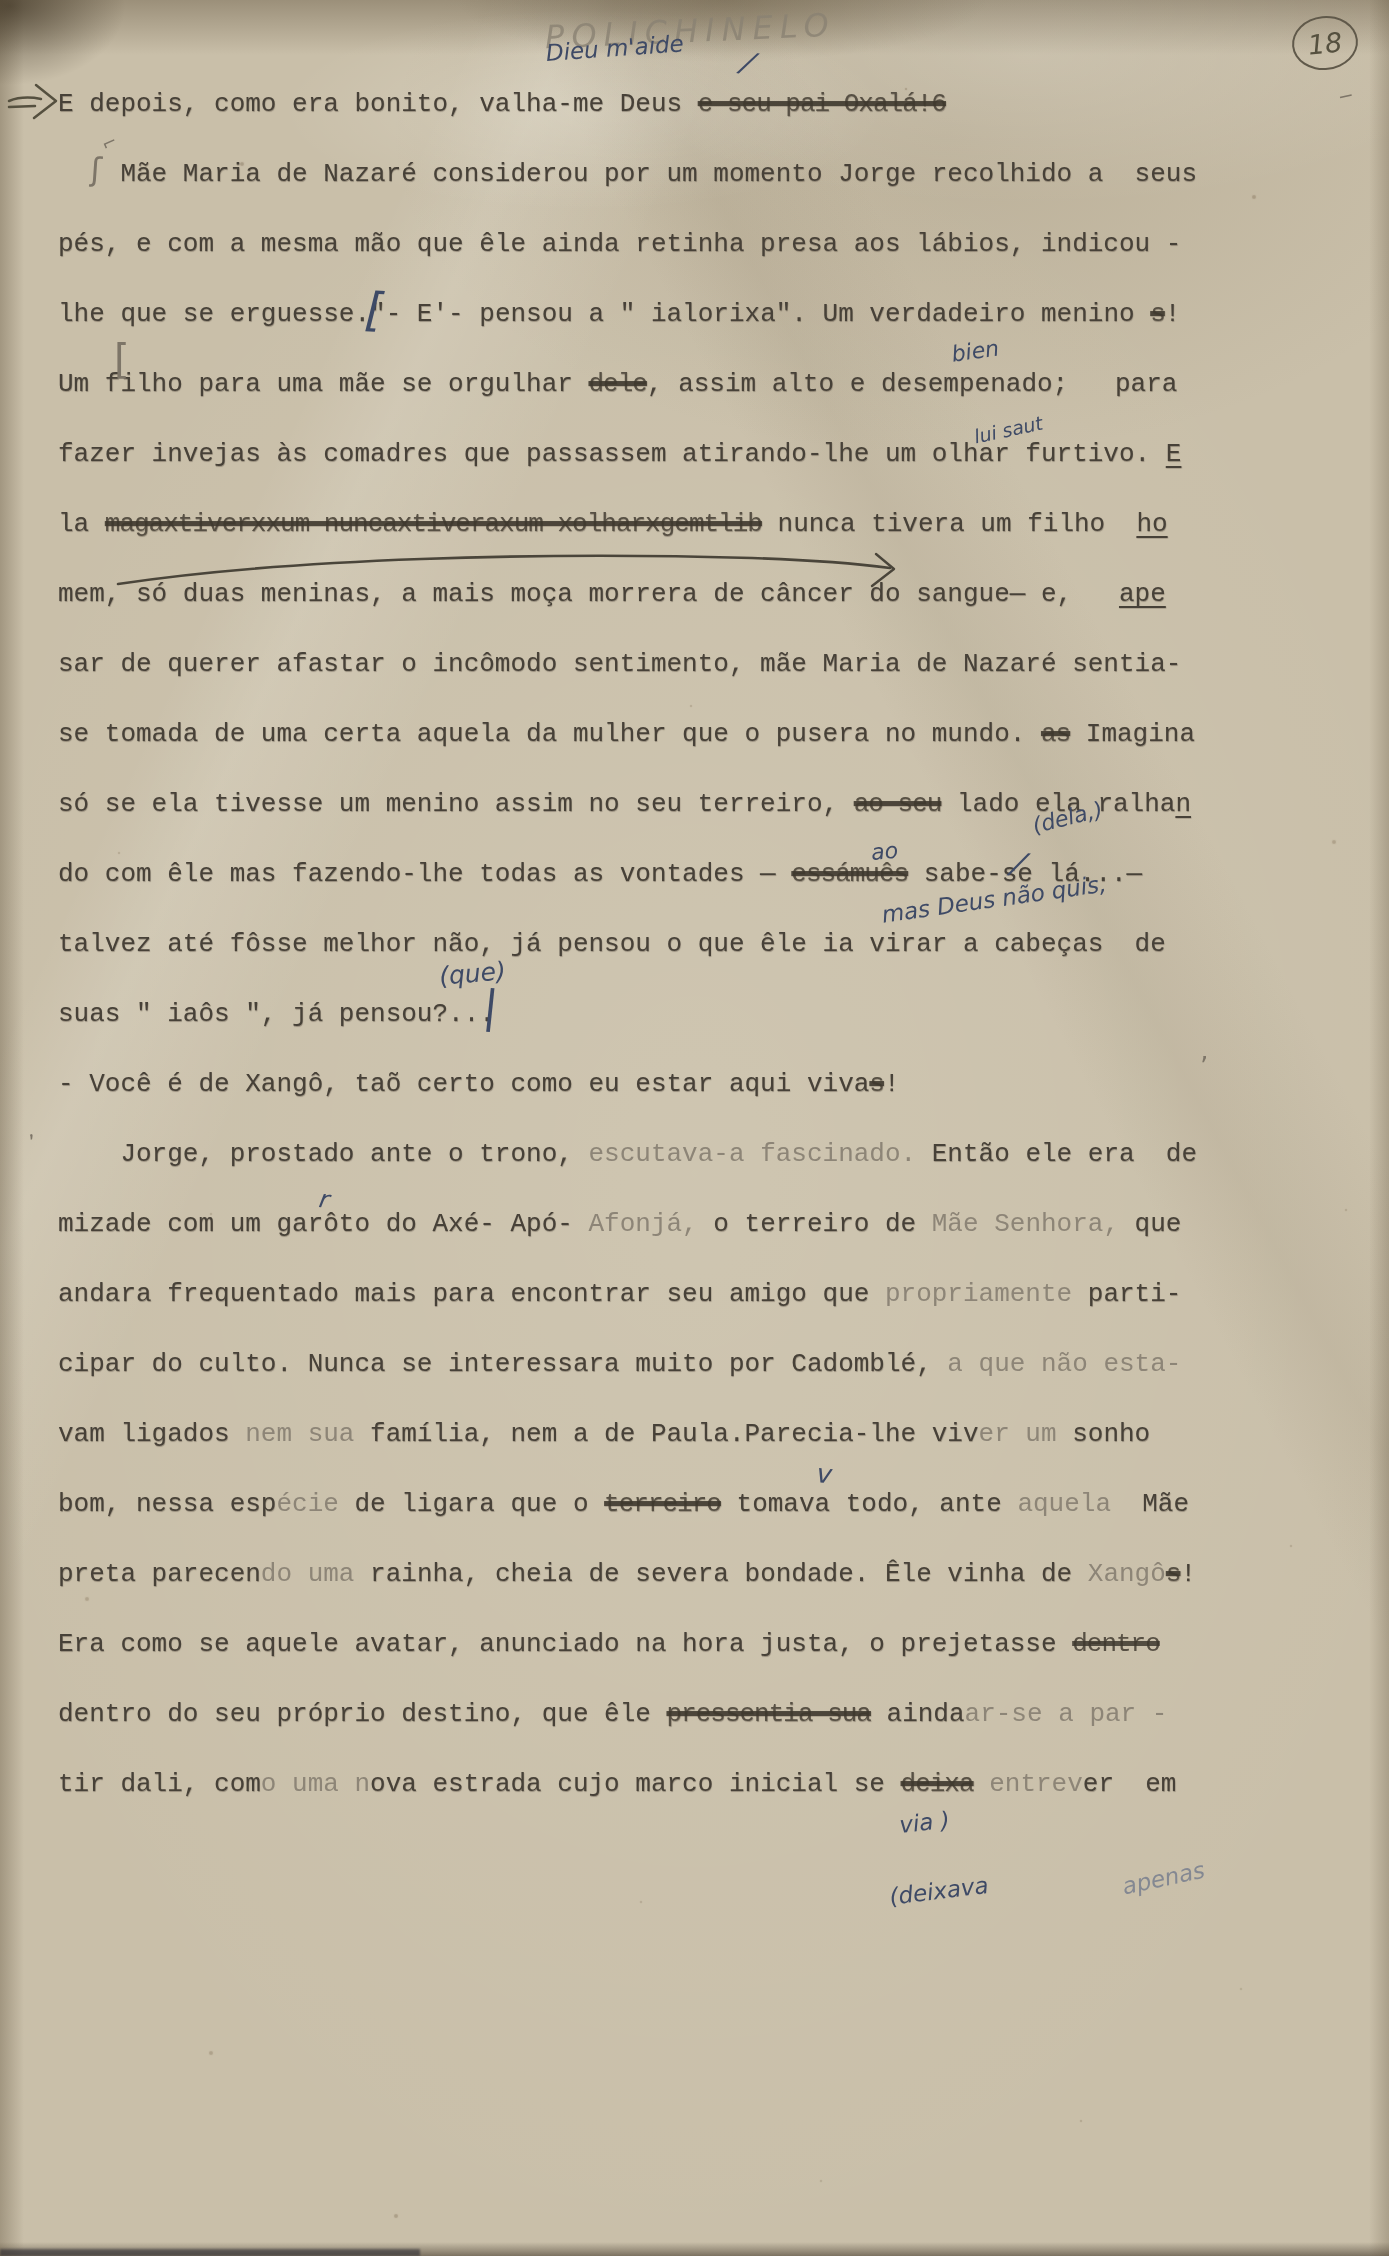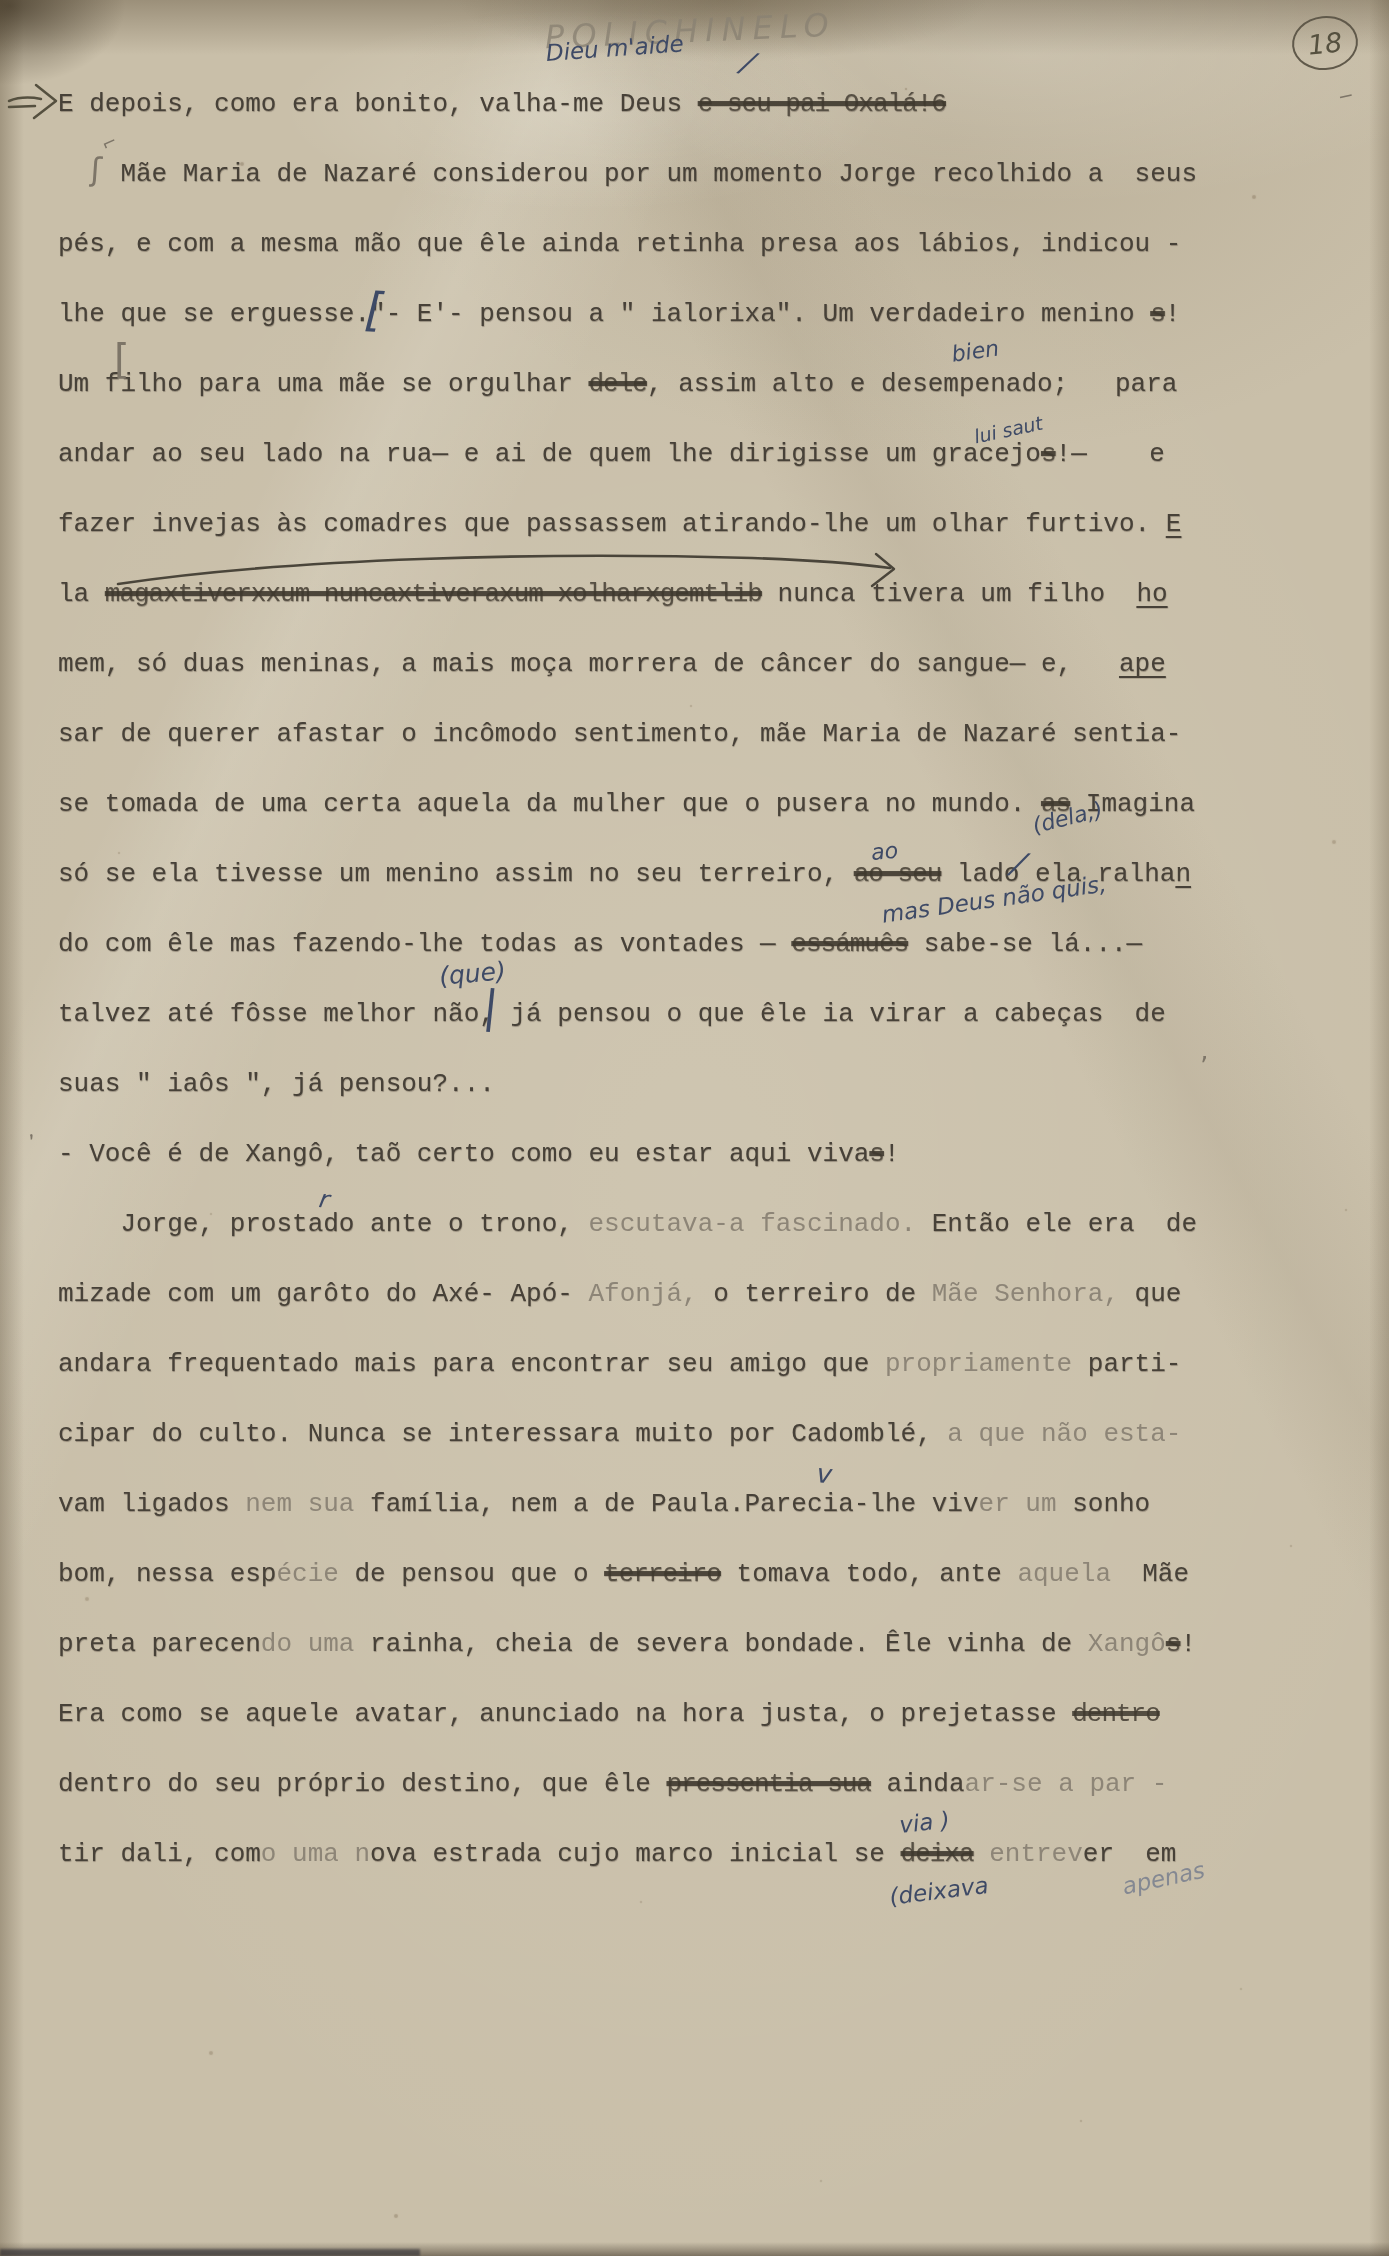--- a/index.html
+++ b/index.html
@@ -78,37 +78,36 @@
     <path d="M6,38 C180,12 430,6 640,12 C700,14 740,17 778,22" fill="none" stroke="#4a453a" stroke-width="2.6" stroke-linecap="round"></path>
     <path d="M764,8 L782,23 L760,40" fill="none" stroke="#4a453a" stroke-width="2.4" stroke-linecap="round" stroke-linejoin="round"></path>
   </svg>
 
   <div class="typescript">
       <div class="tline"><span class="seg st-n">E depois, como era bonito, valha-me Deus </span><span class="seg st-x">e seu pai Oxalá!6</span></div>
       <div class="tline"><span class="seg st-n">    Mãe Maria de Nazaré considerou por um momento Jorge recolhido a  seus</span></div>
       <div class="tline"><span class="seg st-n">pés, e com a mesma mão que êle ainda retinha presa aos lábios, indicou -</span></div>
       <div class="tline"><span class="seg st-n">lhe que se erguesse.</span><span class="seg st-n">"- E'- pensou a " ialorixa". Um verdadeiro menino </span><span class="seg st-x">s</span><span class="seg st-n">!</span></div>
       <div class="tline"><span class="seg st-n">Um filho para uma mãe se orgulhar </span><span class="seg st-x">dele</span><span class="seg st-n">, assim alto e desempenado;   para</span></div>
-      <div class="tline"><span class="seg st-n">andar ao seu lado na rua— e ai de quem lhe dirigisse um gracejo</span><span class="seg st-x">s</span><span class="seg st-n">!—    e</span></div>
       <div class="tline"><span class="seg st-n">fazer invejas às comadres que passassem atirando-lhe um olhar furtivo. </span><span class="seg st-u">E</span></div>
       <div class="tline"><span class="seg st-n">la </span><span class="seg st-x">magaxtiverxxum nuncaxtiveraxum xolharxgemtlib</span><span class="seg st-n"> nunca tivera um filho  </span><span class="seg st-u">ho</span></div>
       <div class="tline"><span class="seg st-n">mem, só duas meninas, a mais moça morrera de câncer do sangue— e,   </span><span class="seg st-u">ape</span></div>
       <div class="tline"><span class="seg st-n">sar de querer afastar o incômodo sentimento, mãe Maria de Nazaré sentia-</span></div>
       <div class="tline"><span class="seg st-n">se tomada de uma certa aquela da mulher que o pusera no mundo. </span><span class="seg st-x">as</span><span class="seg st-n"> Imagina</span></div>
       <div class="tline"><span class="seg st-n">só se ela tivesse um menino assim no seu terreiro, </span><span class="seg st-x">ao seu</span><span class="seg st-n"> lado ela ralha</span><span class="seg st-u">n</span></div>
       <div class="tline"><span class="seg st-n">do com êle mas fazendo-lhe todas as vontades — </span><span class="seg st-x">essámuês</span><span class="seg st-n"> sabe-se lá...—</span></div>
       <div class="tline"><span class="seg st-n">talvez até fôsse melhor não, já pensou o que êle ia virar a cabeças  de</span></div>
       <div class="tline"><span class="seg st-n">suas " iaôs ", já pensou?...</span></div>
       <div class="tline"><span class="seg st-n">- Você é de Xangô, taõ certo como eu estar aqui viva</span><span class="seg st-x">s</span><span class="seg st-n">!</span></div>
       <div class="tline"><span class="seg st-n">    Jorge, prostado ante o trono, </span><span class="seg st-f">escutava-a fascinado. </span><span class="seg st-n">Então ele era  de</span></div>
       <div class="tline"><span class="seg st-n">mizade com um garôto do Axé- Apó- </span><span class="seg st-f">Afonjá,</span><span class="seg st-n"> o terreiro de </span><span class="seg st-f">Mãe Senhora,</span><span class="seg st-n"> que</span></div>
       <div class="tline"><span class="seg st-n">andara frequentado mais para encontrar seu amigo que </span><span class="seg st-f">propriamente</span><span class="seg st-n"> parti-</span></div>
       <div class="tline"><span class="seg st-n">cipar do culto. Nunca se interessara muito por Cadomblé, </span><span class="seg st-f">a que não esta-</span></div>
       <div class="tline"><span class="seg st-n">vam ligados </span><span class="seg st-f">nem sua</span><span class="seg st-n"> família, nem a de Paula.Parecia-lhe viv</span><span class="seg st-f">er um</span><span class="seg st-n"> sonho</span></div>
-      <div class="tline"><span class="seg st-n">bom, nessa esp</span><span class="seg st-f">écie</span><span class="seg st-n"> de pensou que o </span><span class="seg st-x">terreiro</span><span class="seg st-n"> tomava todo, ante </span><span class="seg st-f">aquela</span><span class="seg st-n">  Mãe</span></div>
+      <div class="tline"><span class="seg st-n">bom, nessa esp</span><span class="seg st-f">écie</span><span class="seg st-n"> de ligara que o </span><span class="seg st-x">terreiro</span><span class="seg st-n"> tomava todo, ante </span><span class="seg st-f">aquela</span><span class="seg st-n">  Mãe</span></div>
       <div class="tline"><span class="seg st-n">preta parecen</span><span class="seg st-f">do uma</span><span class="seg st-n"> rainha, cheia de severa bondade. Êle vinha de </span><span class="seg st-f">Xangô</span><span class="seg st-x">s</span><span class="seg st-n">!</span></div>
       <div class="tline"><span class="seg st-n">Era como se aquele avatar, anunciado na hora justa, o prejetasse </span><span class="seg st-x st-f">dentro</span></div>
       <div class="tline"><span class="seg st-n">dentro do seu próprio destino, que êle </span><span class="seg st-x">pressentia sua</span><span class="seg st-n"> ainda</span><span class="seg st-f">ar-se a par -</span></div>
       <div class="tline"><span class="seg st-n">tir dali, com</span><span class="seg st-f">o uma n</span><span class="seg st-n">ova estrada cujo marco inicial se </span><span class="seg st-x">deixa</span><span class="seg st-n"> </span><span class="seg st-f">entrev</span><span class="seg st-n">er  em</span></div>
     </div>
 
   <div class="annotations">
       <span class="ann pen-ink" style="left: 545px; top: 40px; font-size: 23px; transform: rotate(-4deg);">Dieu m'aide</span>
       <span class="ann pen-ink" style="left: 748px; top: 46px; font-size: 30px; transform: rotate(8deg);">⁄</span>
       <span class="ann pen-pencil" style="left: 1336px; top: 84px; font-size: 22px; transform: rotate(-12deg);">‒</span>

